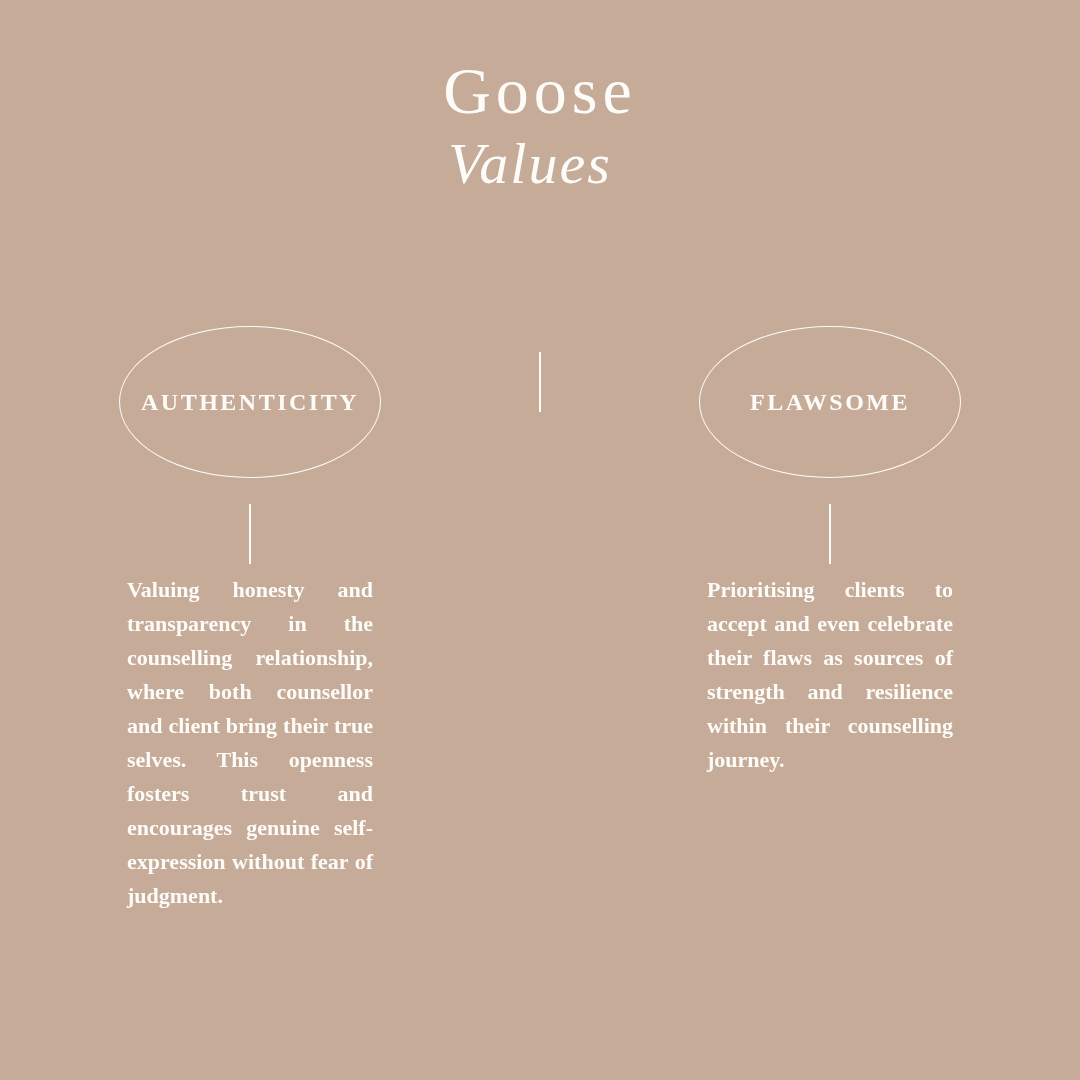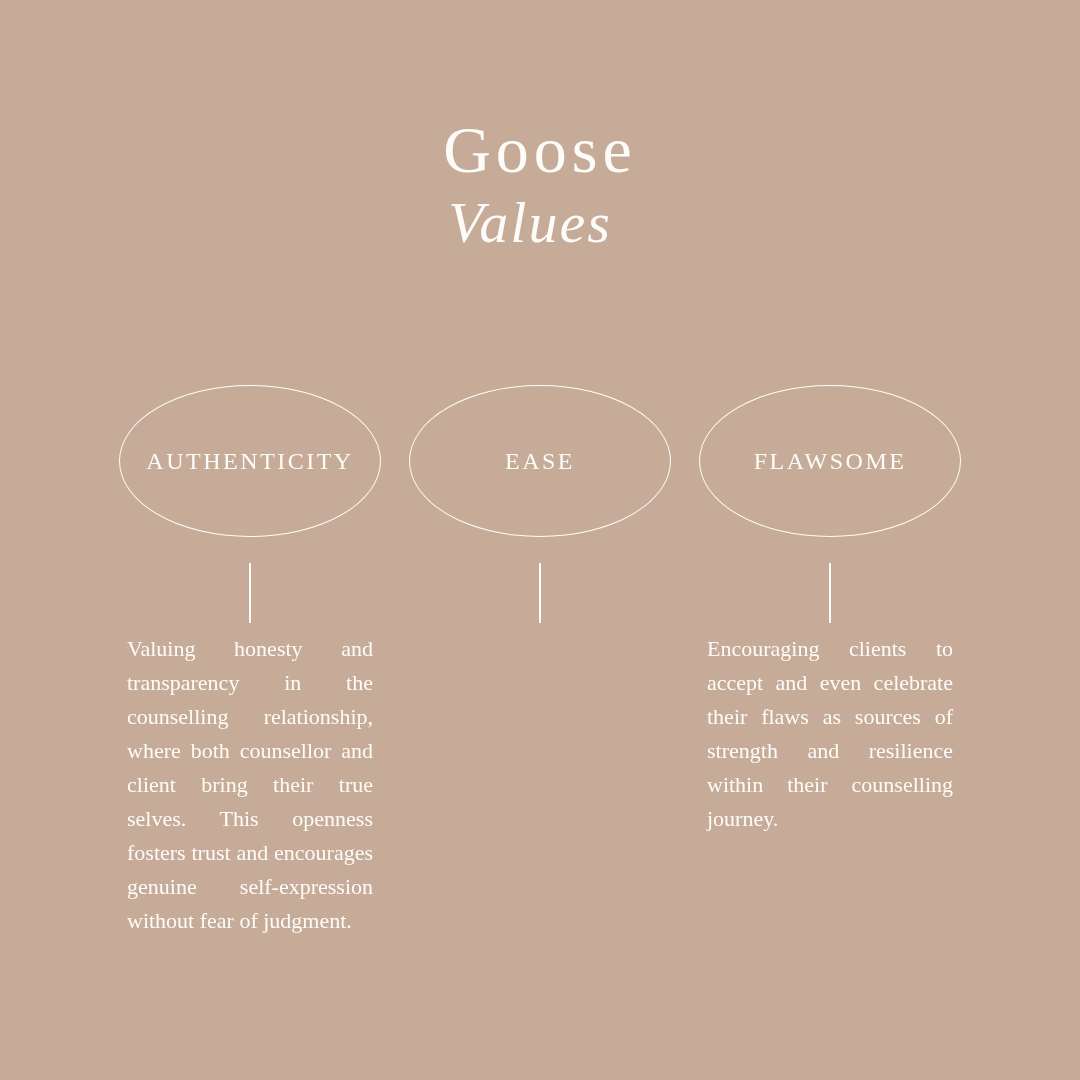--- a/index.html
+++ b/index.html
@@ -14,21 +14,21 @@
     color: #fdfcf8;
     overflow: hidden;
   }
   .poster {
     position: relative;
     width: 1080px;
     height: 1080px;
   }
   .header {
     text-align: center;
-    padding-top: 115px;
+    padding-top: 56px;
   }
   .brand {
     font-size: 66px;
     line-height: 70px;
     font-weight: 400;
     letter-spacing: 5px;
   }
   .subtitle {
     font-style: italic;
     font-size: 58px;
@@ -40,20 +40,21 @@
   }
   .columns {
     width: 842px;
     margin: 132px auto 0;
     display: flex;
     gap: 28px;
   }
   .column {
     flex: 1;
     min-width: 0;
+    font-weight: bold;
   }
   .oval {
     height: 152px;
     border: 1.5px solid #fdfcf8;
     border-radius: 50%;
     display: flex;
     align-items: center;
     justify-content: center;
     box-sizing: border-box;
   }
@@ -94,31 +95,28 @@
       <div class="oval">
         <span class="oval-label">AUTHENTICITY</span>
       </div>
       <div class="connector"></div>
       <div class="col-text">
         <p>Valuing honesty and transparency in the counselling relationship, where both counsellor and client bring their true selves. This openness fosters trust and encourages genuine self-expression without fear of judgment.</p>
       </div>
     </div>
 
     <div class="column">
-      <div class="oval">
-        <span class="oval-label">EASE</span>
-      </div>
       <div class="connector"></div>
     </div>
 
     <div class="column">
       <div class="oval">
         <span class="oval-label">FLAWSOME</span>
       </div>
       <div class="connector"></div>
       <div class="col-text">
-        <p>Encouraging clients to accept and even celebrate their flaws as sources of strength and resilience within their counselling journey.</p>
+        <p>Prioritising clients to accept and even celebrate their flaws as sources of strength and resilience within their counselling journey.</p>
       </div>
     </div>
 
   </div>
 
 </div>
 
 </body></html>

